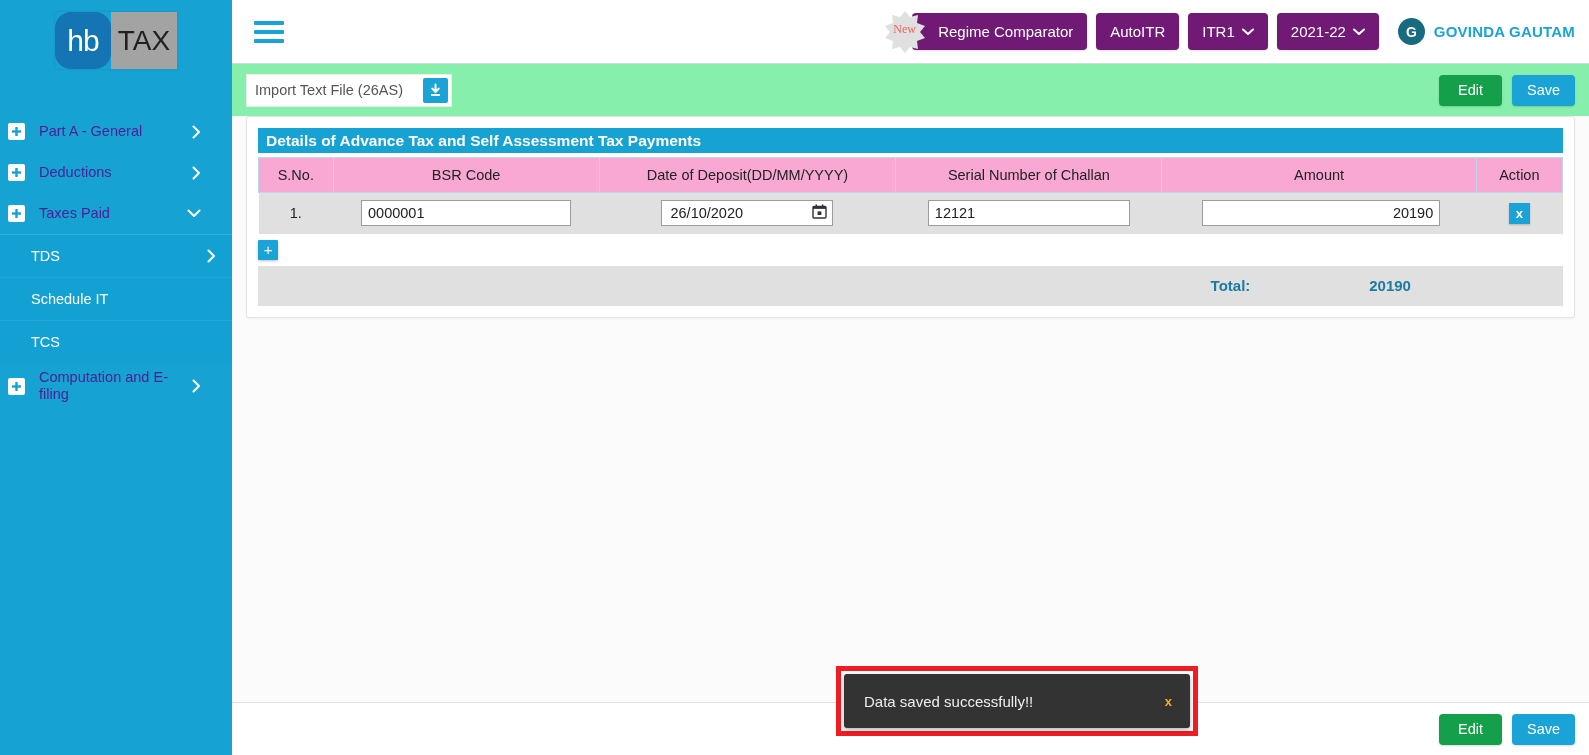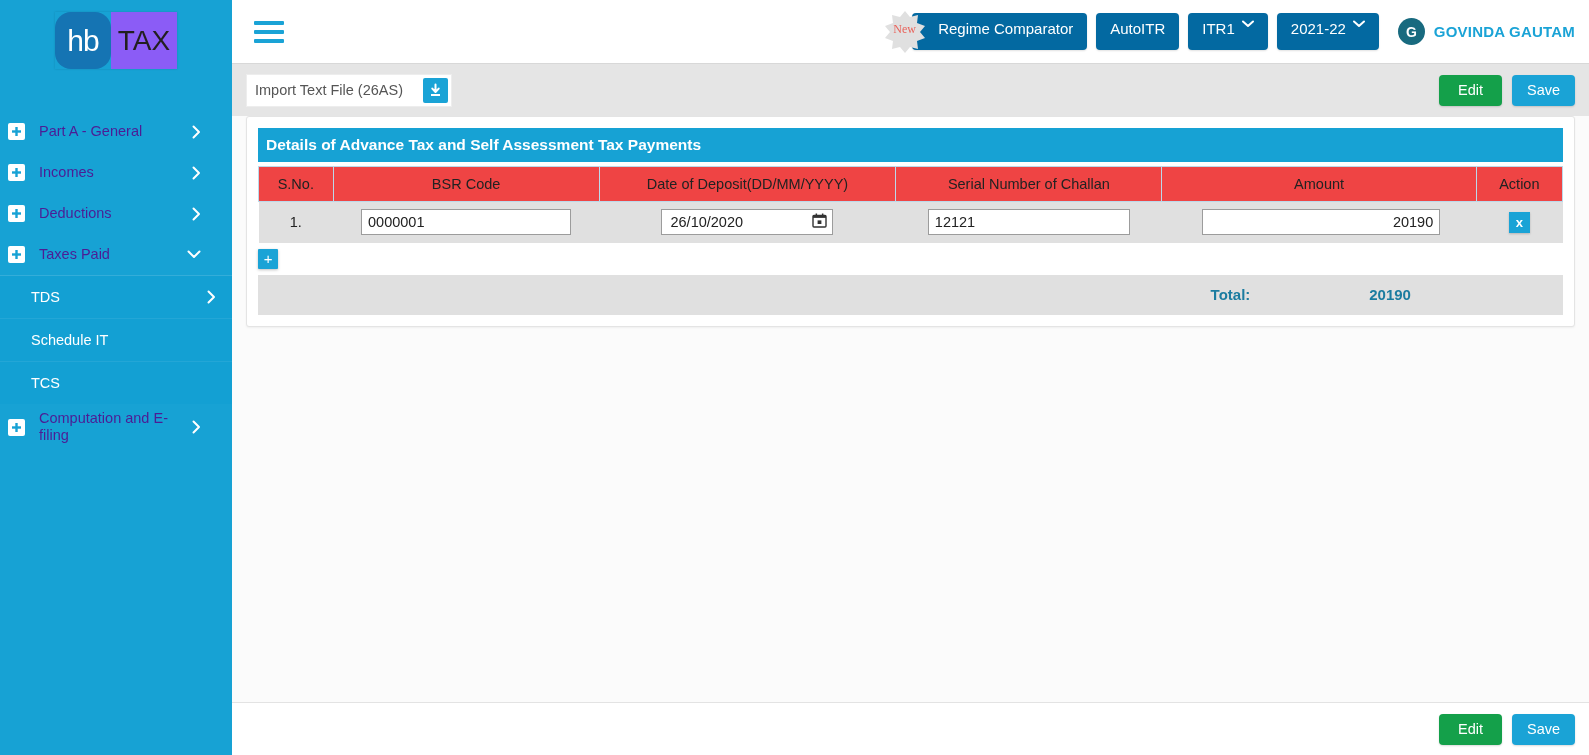--- a/index.html
+++ b/index.html
@@ -40,21 +40,21 @@
   .logo-hb {
     background: #1574b3;
     color: #ffffff;
     width: 56px;
     display: flex; align-items: center; justify-content: center;
     font-size: 30px; font-weight: 400; letter-spacing: -1px;
     font-family: "Liberation Sans", sans-serif;
     border-radius: 16px;
   }
   .logo-tax {
-    background: #8b5cf6;
+    background: #a3a3a3;
     color: #231f20;
     width: 66px;
     display: flex; align-items: center; justify-content: center;
     font-size: 28px; font-weight: 400; letter-spacing: 0px;
   }
   .nav { margin-top: 42px; }
   .nav-item {
     display: flex;
     align-items: center;
     height: 41px;
@@ -144,30 +144,30 @@
   .newstar svg { position:absolute; inset: 0; }
   .newstar .newtxt {
     position: absolute;
     inset: 0;
     display: flex; align-items: center; justify-content: center;
     font-size: 12px; color: #e9635b;
     font-family: "Liberation Serif", serif;
     padding-bottom: 4px; padding-right: 1px;
   }
   .btn-blue {
-    background: #0369a1;
+    background: #701a75;
     color: #ffffff;
     border: none;
     border-radius: 4px;
     height: 37px;
-    padding: 7px 14px;
+    padding: 16px 14px;
     font-size: 15px;
     font-family: "Liberation Sans", sans-serif;
     cursor: pointer;
-    display: flex; gap: 7px;
+    display: flex; align-items: center; gap: 7px;
     white-space: nowrap;
     box-shadow: 0 1px 2px rgba(0,0,0,.12);
   }
   .btn-blue.regime { padding-left: 26px; }
   .caret { font-size: 0; display: inline-flex; }
   .user-chip {
     display: flex; align-items: center; gap: 9px;
     margin-left: 10px; cursor: pointer;
   }
   .avatar {
@@ -185,21 +185,21 @@
     white-space: nowrap;
   }
 
   
   #actionrow {
     height: 52px;
     flex: 0 0 52px;
     display: flex;
     align-items: center;
     padding: 0 14px 0 14px;
-    background: #e5e5e5;
+    background: #86efac;
   }
   .import-box {
     display: flex;
     align-items: center;
     background: #ffffff;
     border: 1px solid #ededed;
     height: 33px;
     padding-left: 8px;
     min-width: 206px;
   }
@@ -253,32 +253,32 @@
     border: 1px solid #e4e4e4;
     border-radius: 3px;
     box-shadow: 0 1px 2px rgba(0,0,0,.05);
     padding: 11px;
   }
   .card-header {
     background: #17a2d4;
     color: #ffffff;
     font-size: 15.5px;
     font-weight: bold;
-    height: 34px;
+    height: 25px;
     display: flex; align-items: center;
     padding-left: 8px;
   }
   table.grid {
     width: 100%;
     border-collapse: collapse;
     margin-top: 4px;
     table-layout: fixed;
   }
   table.grid th {
-    background: #ef4444;
+    background: #f9a8d4;
     border: 1px solid #bcd9ea;
     height: 35px;
     font-size: 14.5px;
     font-weight: normal;
     color: #222;
     text-align: center;
   }
   table.grid td {
     background: #e0e0e0;
     border: none;
@@ -416,34 +416,20 @@
             </svg>
         </span>
         <span class="nav-label">Part A - General</span>
         <span class="chev">
           <svg width="9" height="14" viewBox="0 0 9 14">
               <path d="M1.5 1.5 L7 7 L1.5 12.5" stroke="#ffffff" stroke-width="2" fill="none" stroke-linecap="round" stroke-linejoin="round"></path>
             </svg>
         </span>
       </div>
 
-      <div class="nav-item">
-        <span class="plusbox">
-          <svg width="11" height="11" viewBox="0 0 11 11">
-              <rect x="4.3" y="1" width="2.4" height="9" fill="#17a2d4"></rect>
-              <rect x="1" y="4.3" width="9" height="2.4" fill="#17a2d4"></rect>
-            </svg>
-        </span>
-        <span class="nav-label">Incomes</span>
-        <span class="chev">
-          <svg width="9" height="14" viewBox="0 0 9 14">
-              <path d="M1.5 1.5 L7 7 L1.5 12.5" stroke="#ffffff" stroke-width="2" fill="none" stroke-linecap="round" stroke-linejoin="round"></path>
-            </svg>
-        </span>
-      </div>
 
       <div class="nav-item">
         <span class="plusbox">
           <svg width="11" height="11" viewBox="0 0 11 11">
               <rect x="4.3" y="1" width="2.4" height="9" fill="#17a2d4"></rect>
               <rect x="1" y="4.3" width="9" height="2.4" fill="#17a2d4"></rect>
             </svg>
         </span>
         <span class="nav-label">Deductions</span>
         <span class="chev">
@@ -636,20 +622,26 @@
           <button class="addbtn">+</button>
         </div>
 
         <div class="totalrow">
           <span class="total-label">Total:</span>
           <span class="total-value">20190</span>
         </div>
       </div>
     </div>
 
+    <div id="toast-outer">
+      <div id="toast">
+        <span class="toast-msg">Data saved successfully!!</span>
+        <span class="toast-x">x</span>
+      </div>
+    </div>
 
     <footer id="footer">
       <button class="btn-green">Edit</button>
       <button class="btn-save">Save</button>
     </footer>
 
   </section>
 </div>
 
 </body></html>

